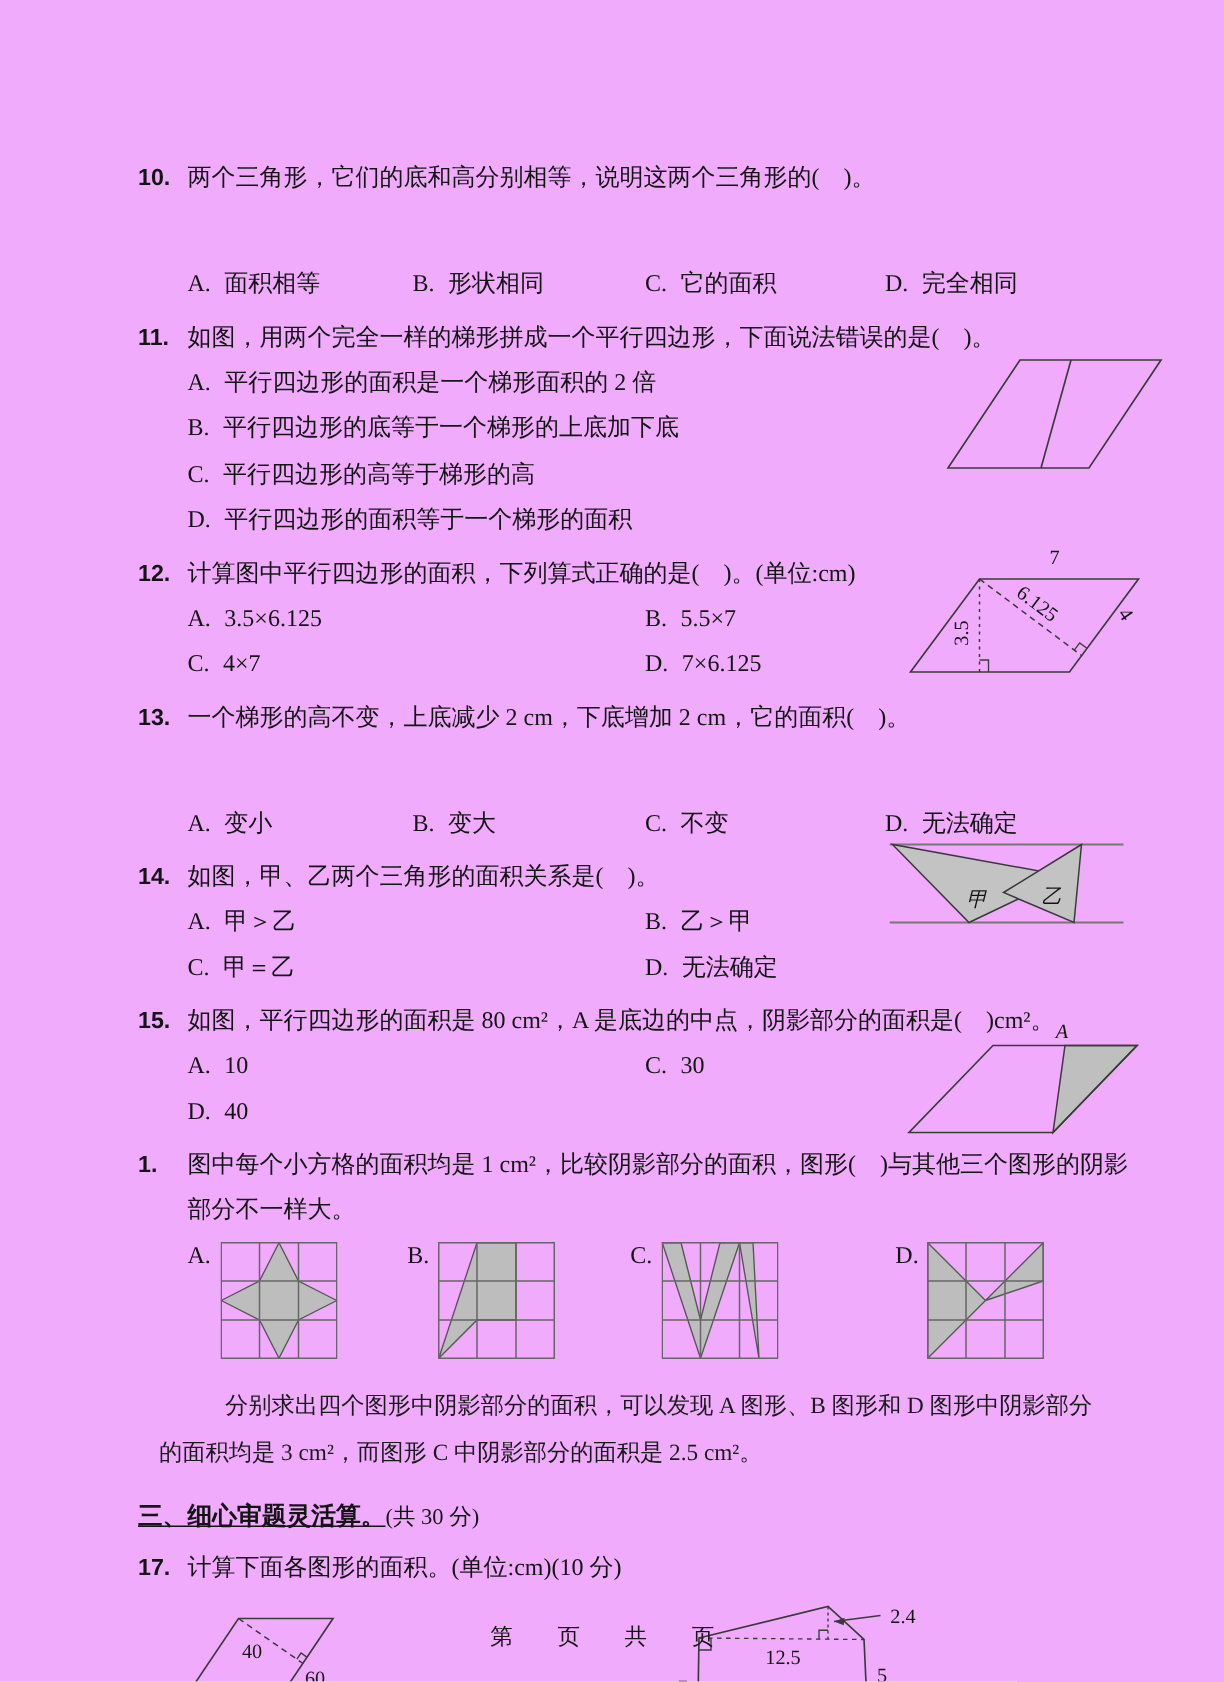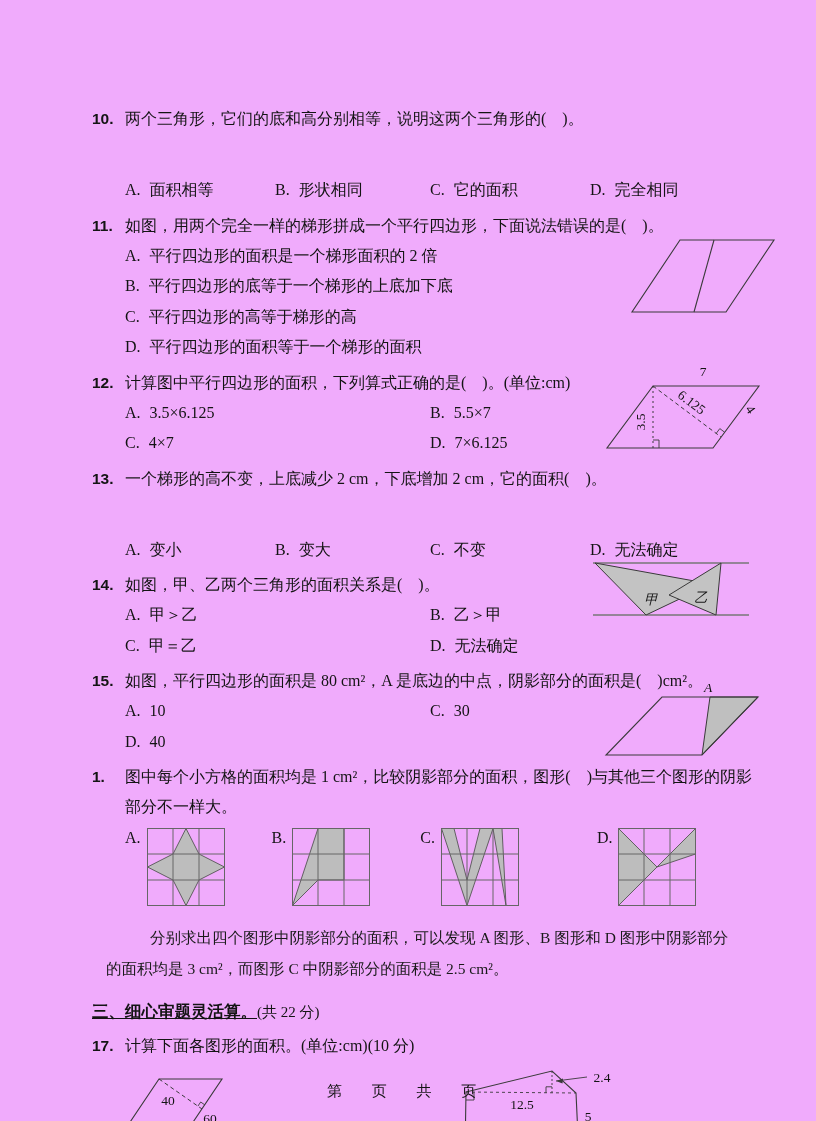--- a/index.html
+++ b/index.html
@@ -197,21 +197,21 @@
             <rect x="0.5" y="0.5" width="77" height="77" fill="none" stroke="#666" stroke-width="1"></rect>
             <path d="M26,0.5 V77.5 M52,0.5 V77.5 M0.5,26 H77.5 M0.5,52 H77.5" stroke="#666" stroke-width="1" fill="none"></path>
           </svg>
         </span>
       </div>
     </div>
 
     <div class="explain">分别求出四个图形中阴影部分的面积，可以发现 A 图形、B 图形和 D 图形中阴影部分的面积均是 3 cm²，而图形 C 中阴影部分的面积是 2.5 cm²。</div>
 
     <div class="sec-title">
-      <span class="sec-bold">三、细心审题灵活算。</span><span class="sec-score">(共 22 分)</span>
+      <span class="sec-bold">三、细心审题灵活算。</span><span class="sec-score">(共 30 分)</span>
     </div>
 
     <div class="q">
       <div class="qrow">
         <span class="qnum">17.</span>
         <span class="stem">计算下面各图形的面积。(单位:cm)(10 分)</span>
       </div>
       <div class="figrow">
         <div class="f1">
           <svg width="150" height="100" viewBox="0 0 150 100">

